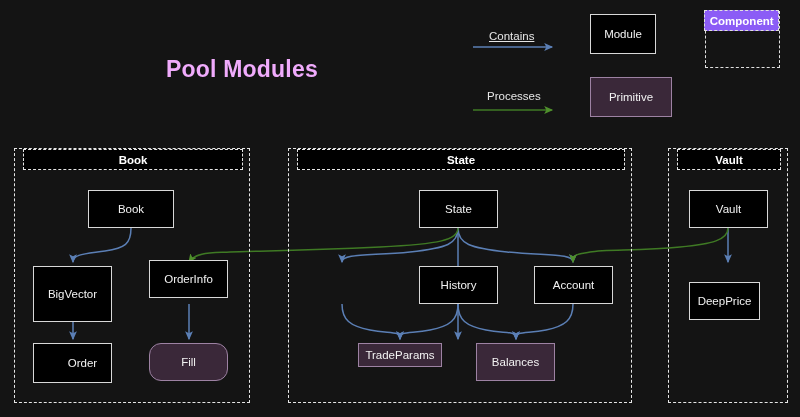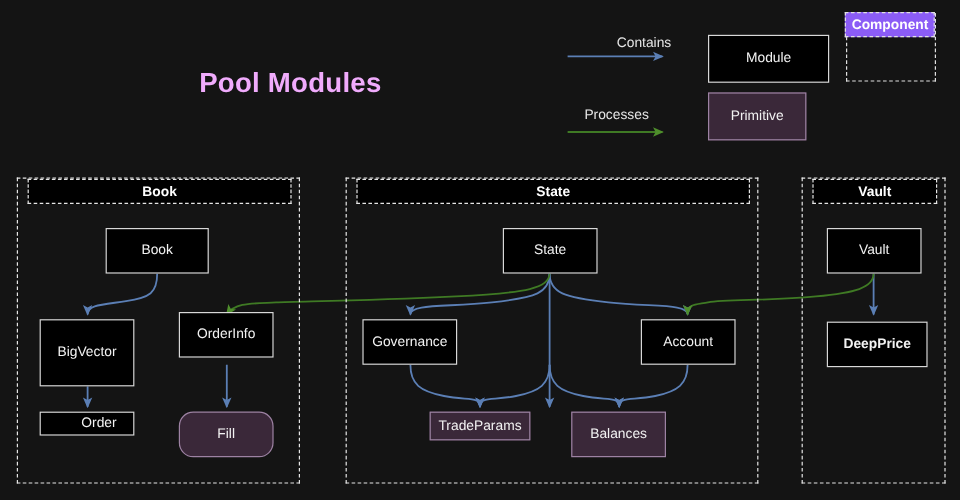--- a/index.html
+++ b/index.html
@@ -34,21 +34,21 @@
     white-space: nowrap;
   }
 
   
   .legend-label {
     position: absolute;
     font-size: 11.5px;
     color: #e6e6e6;
     white-space: nowrap;
   }
-  .legend-contains { left: 514px; top: 30px; }
+  .legend-contains { left: 489px; top: 30px; text-decoration: underline; }
   .legend-processes { left: 487px; top: 90px; }
 
   
   .node {
     position: absolute;
     box-sizing: border-box;
     display: flex;
     align-items: center;
     justify-content: center;
     font-size: 11.5px;
@@ -168,21 +168,21 @@
       <path d="M473,47 L552,47" stroke="#5b7fb5" marker-end="url(#ah-blue)"></path>
       <path d="M473,110 L552,110" stroke="#3f7a24" marker-end="url(#ah-green)"></path>
     </g>
   </svg>
 
   <div class="title">Pool Modules</div>
 
   <div class="legend-label legend-contains">Contains</div>
   <div class="legend-label legend-processes">Processes</div>
 
-  <div class="node module" style="left:590px; top:29px; width:101px; height:40px;">Module</div>
+  <div class="node module" style="left:590px; top:14px; width:66px; height:40px;">Module</div>
   <div class="node primitive" style="left:590px; top:77px; width:82px; height:40px;">Primitive</div>
 
   <div class="component-legend">
     <div class="hdr">Component</div>
   </div>
 
   <div class="group" style="left:14px; top:148px; width:236px; height:255px;">
     <div class="group-header" style="width:220px;">Book</div>
   </div>
 
@@ -190,25 +190,25 @@
     <div class="group-header" style="width:328px;">State</div>
   </div>
 
   <div class="group" style="left:668px; top:148px; width:120px; height:255px;">
     <div class="group-header" style="width:104px;">Vault</div>
   </div>
 
   <div class="node module" style="left:88px; top:190px; width:86px; height:38px;">Book</div>
   <div class="node module" style="left:33px; top:266px; width:79px; height:56px;">BigVector</div>
   <div class="node module" style="left:149px; top:260px; width:79px; height:38px;">OrderInfo</div>
-  <div class="node module" style="left:33px; top:343px; width:79px; height:20px;padding-left:20px;">Order</div>
+  <div class="node module" style="left:33px; top:343px; width:79px; height:40px;padding-left:20px;">Order</div>
   <div class="node primitive" style="left:149px; top:343px; width:79px; height:38px;border-radius:12px;">Fill</div>
 
   <div class="node module" style="left:419px; top:190px; width:79px; height:38px;">State</div>
-  <div class="node module" style="left:302px; top:266px; width:79px; height:38px;">Governance</div>
+  <div class="node module" style="left:419px; top:266px; width:79px; height:38px;">History</div>
   <div class="node module" style="left:534px; top:266px; width:79px; height:38px;">Account</div>
   <div class="node primitive" style="left:358px; top:343px; width:84px; height:24px;">TradeParams</div>
   <div class="node primitive" style="left:476px; top:343px; width:79px; height:38px;">Balances</div>
 
   <div class="node module" style="left:689px; top:190px; width:79px; height:38px;">Vault</div>
-  <div class="node module" style="left:689px; top:268px; width:84px; height:38px;font-weight:bold;">DeepPrice</div>
+  <div class="node module" style="left:689px; top:282px; width:71px; height:38px;">DeepPrice</div>
 
 </div>
 
 </body></html>

